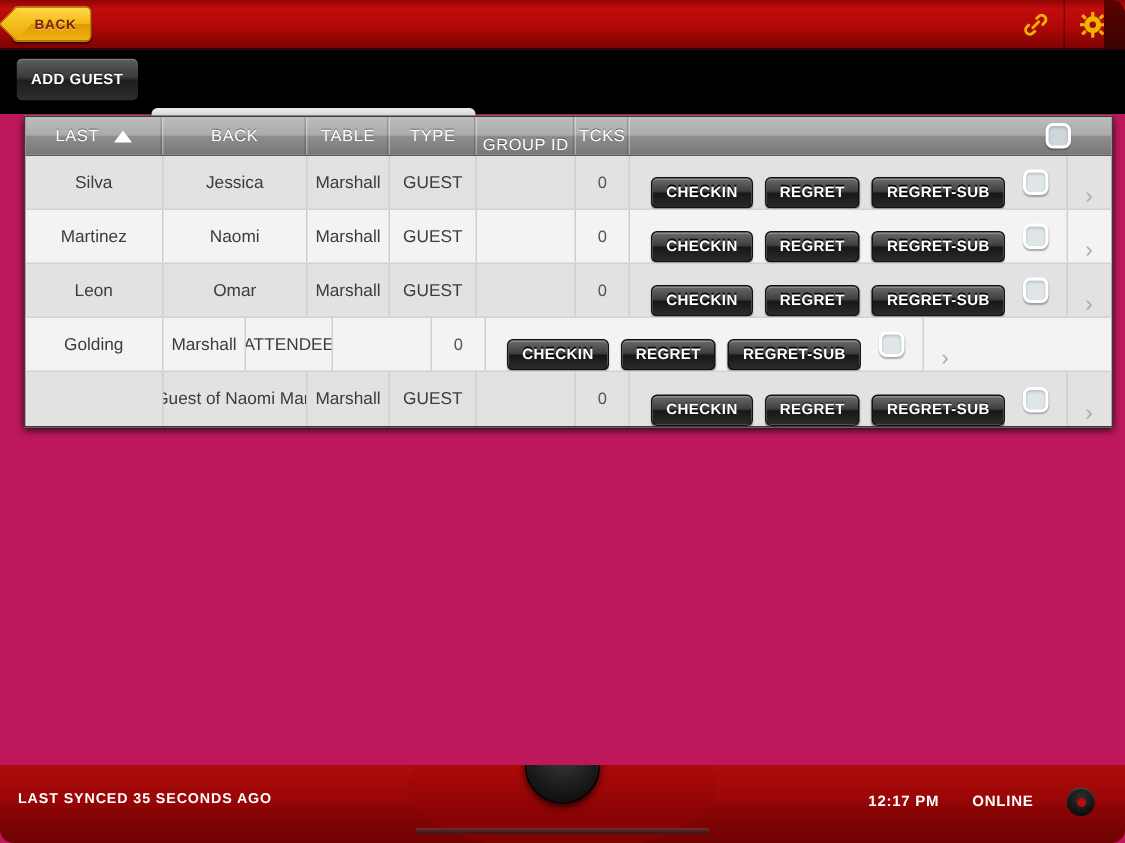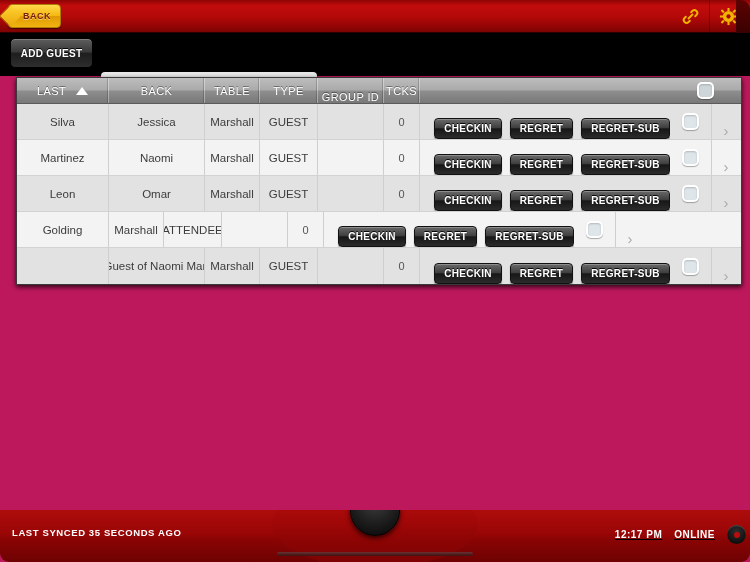--- a/index.html
+++ b/index.html
@@ -168,21 +168,21 @@
     background: radial-gradient(circle at 50% 32%, #3d3d3d 0%, #1c1c1c 55%, #050505 100%);
     border:1px solid #000;
     box-shadow:0 2px 5px rgba(0,0,0,.75), inset 0 1px 1px rgba(255,255,255,.18);
     display:flex; align-items:flex-start; justify-content:center; cursor:pointer; z-index:4;
   }
   .sync-btn span{ font-size:11px; font-weight:bold; color:#fff; letter-spacing:.5px; }
   .sync-text{
     position:absolute; left:12px; top:17px;
     font-size:9.5px; font-weight:bold; color:#fff; letter-spacing:.6px;
   }
-  .bb-right{ position:absolute; right:4px; top:15px; display:flex; align-items:center; gap:12px;text-decoration:underline; }
+  .bb-right{ position:absolute; right:20px; top:15px; display:flex; align-items:center; gap:22px; }
   .bb-right span{ font-size:10px; font-weight:bold; color:#fff; letter-spacing:.5px; }
   .status-dot{
     width:19px;height:19px;border-radius:50%;
     background: radial-gradient(circle at 50% 35%, #2e2e2e 0%, #101010 70%, #000 100%);
     display:flex;align-items:center;justify-content:center;
     box-shadow:inset 0 1px 1px rgba(255,255,255,.2);
   }
   .status-dot i{ width:6px;height:6px;border-radius:50%;background:#b90d0d;display:block; }
   .scrollbar{
     position:absolute; left:50%; transform:translateX(-50%); bottom:6px;

